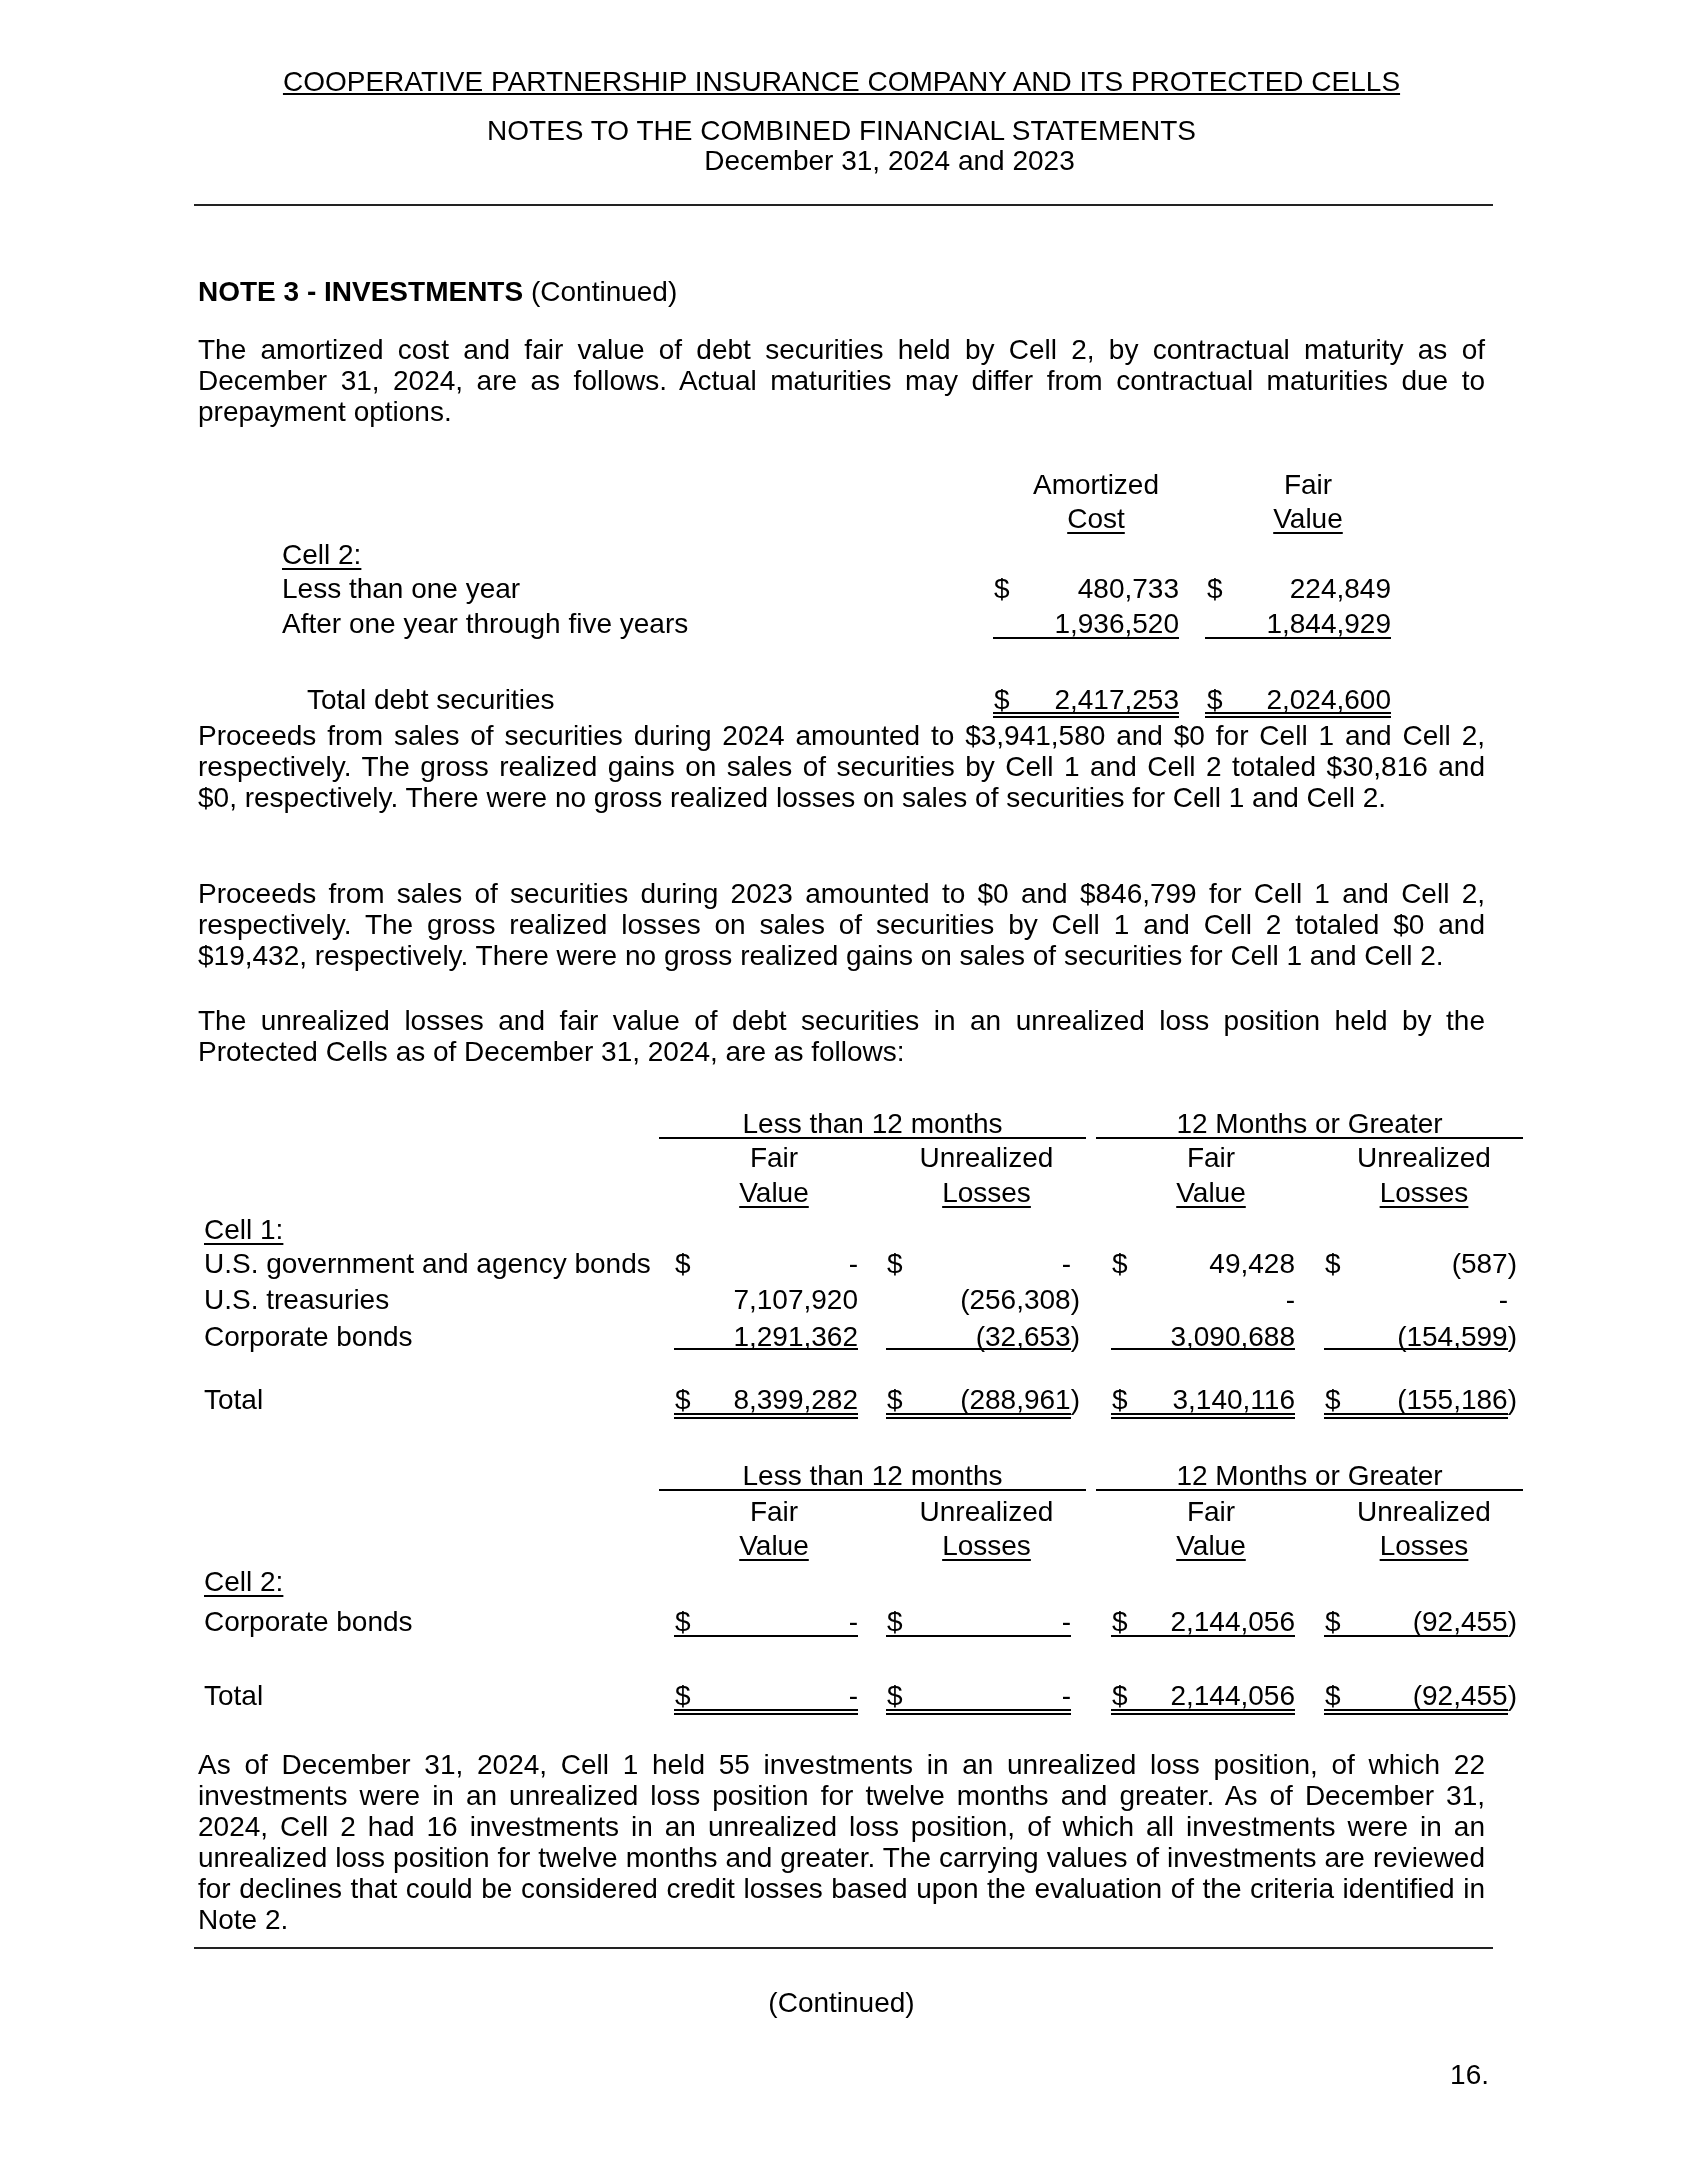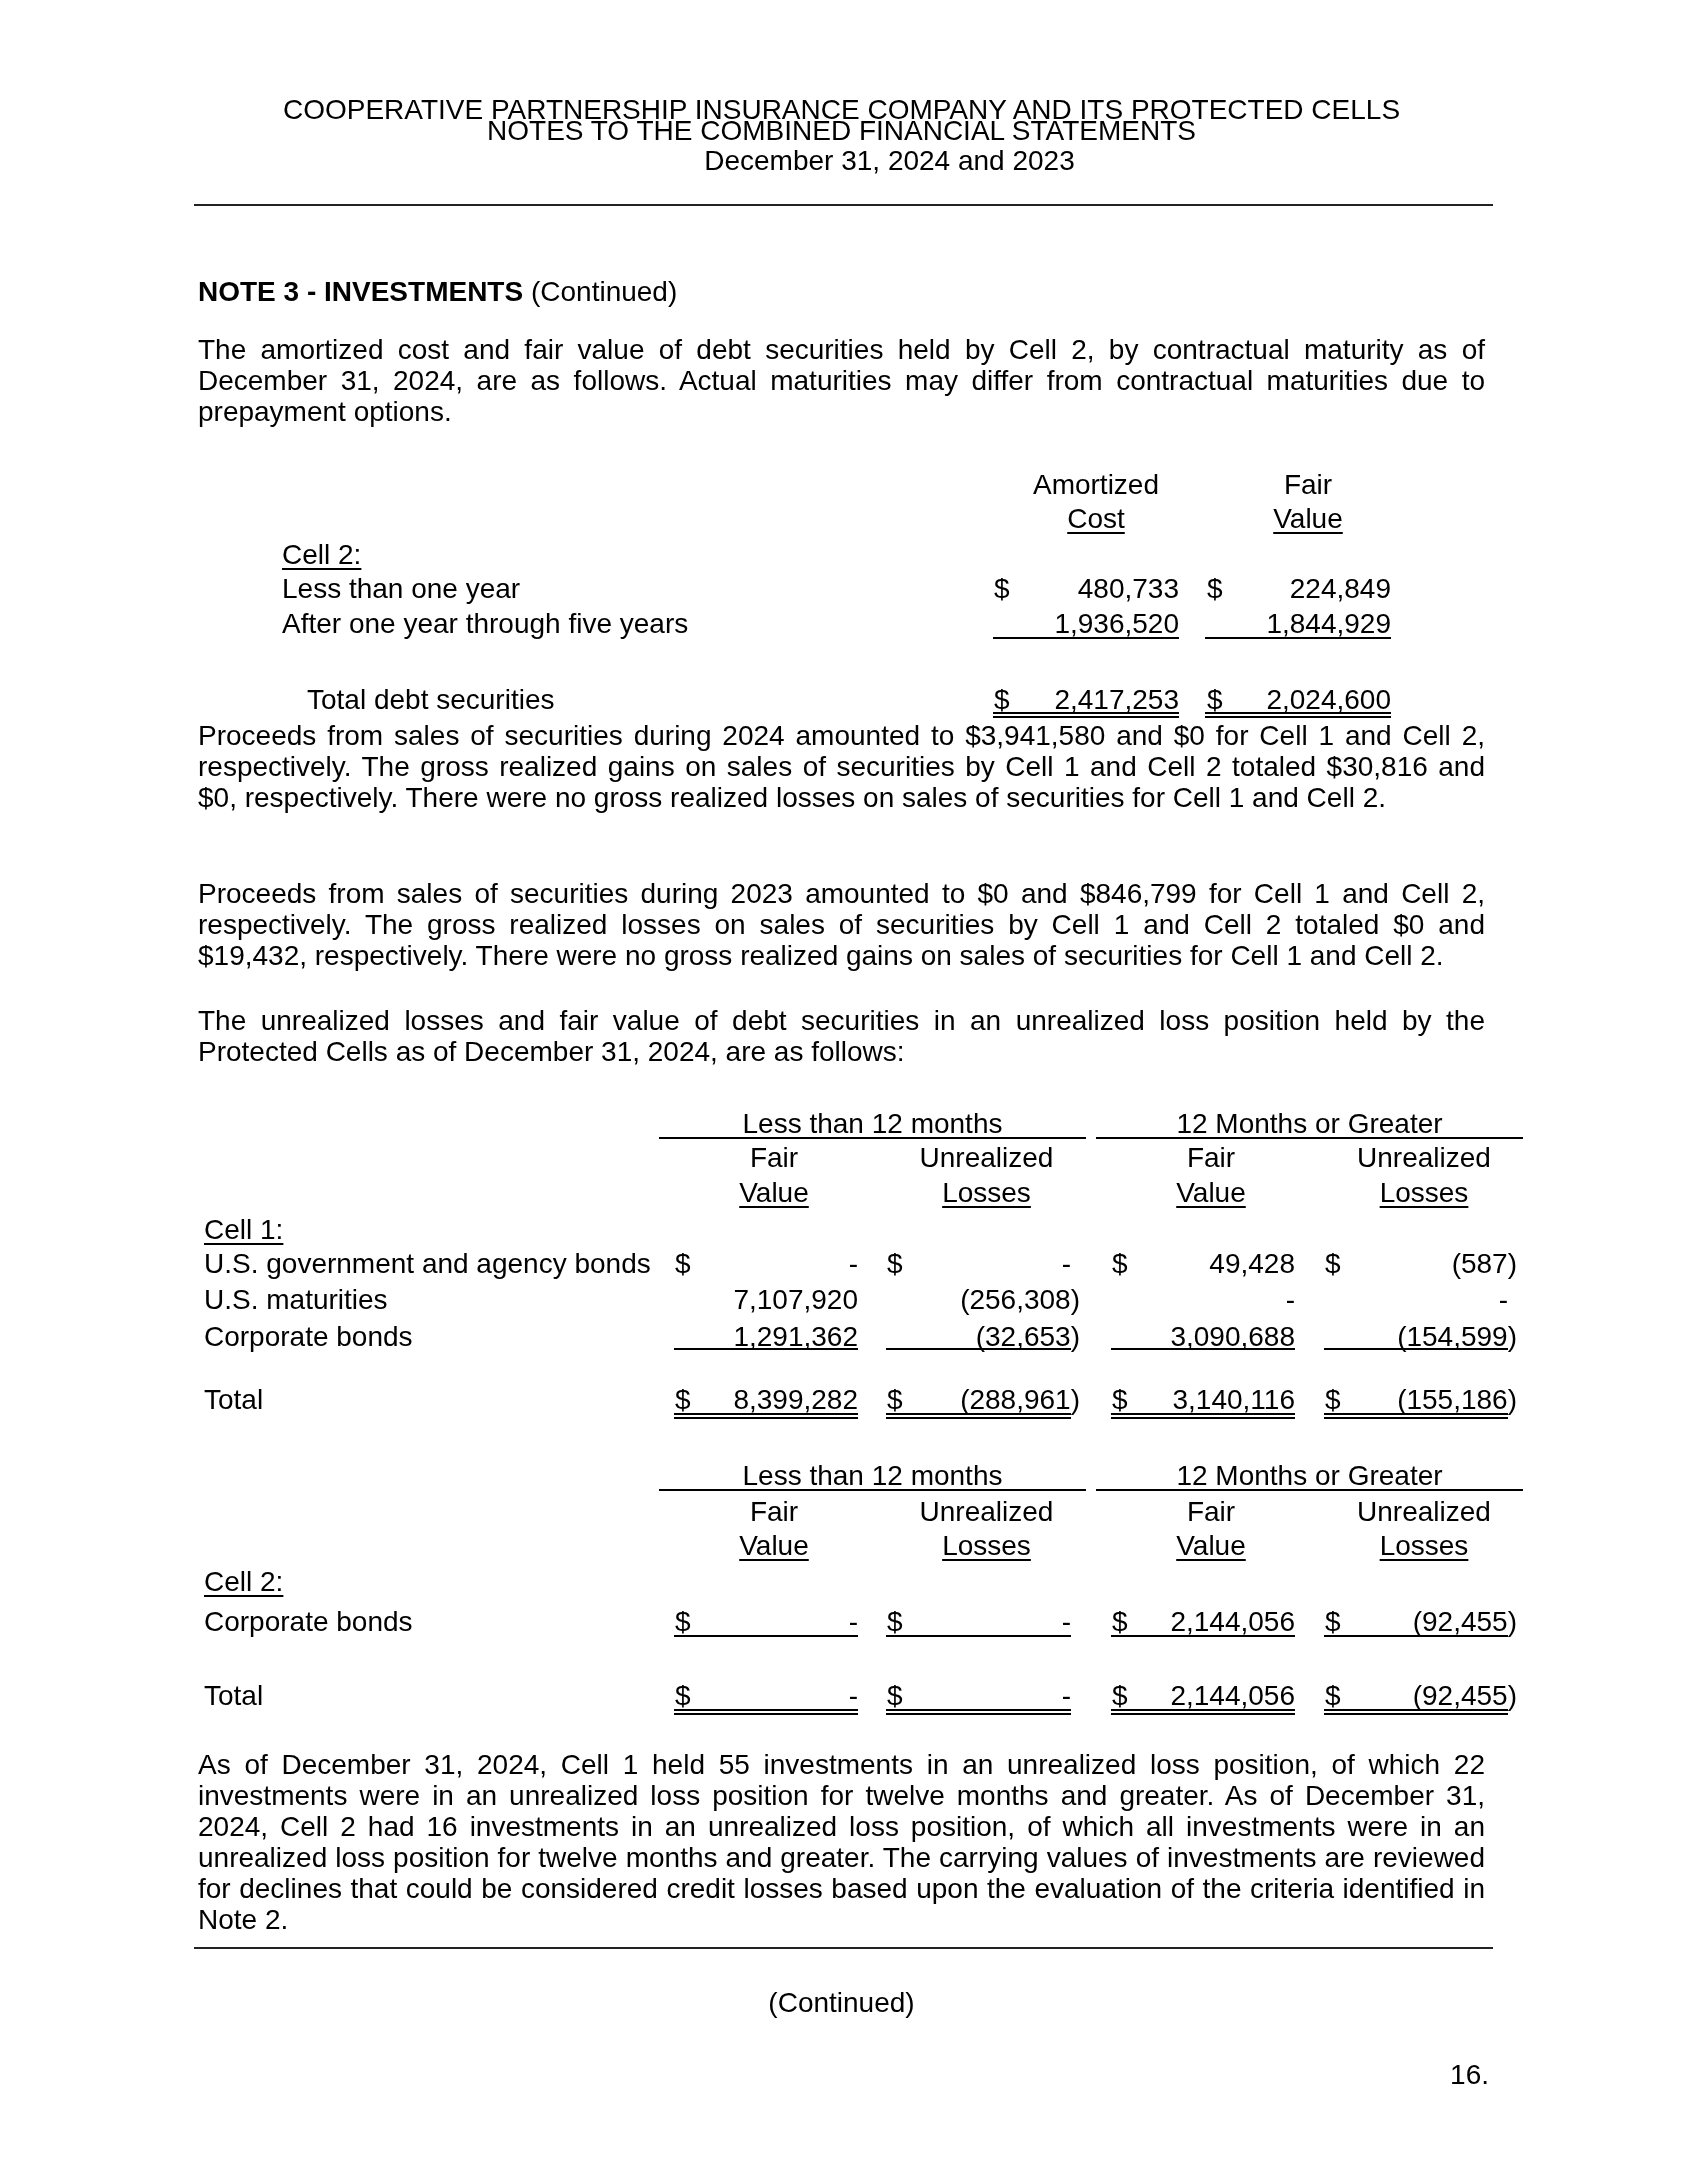--- a/index.html
+++ b/index.html
@@ -14,21 +14,21 @@
   .bold { font-weight:bold; }
   .num { position:absolute; text-align:right; white-space:nowrap; line-height:1; }
   .dollar { position:absolute; white-space:nowrap; line-height:1; }
   .single { position:absolute; height:2px; background:#000; }
   .double { position:absolute; height:6px; border-top:2px solid #000; border-bottom:2px solid #000; box-sizing:border-box; }
   .hdr { position:absolute; text-align:center; white-space:nowrap; line-height:1; }
 </style>
 </head>
 <body>
 
-<div class="abs center" style="top:96px;">COOPERATIVE PARTNERSHIP INSURANCE COMPANY AND ITS PROTECTED CELLS</div>
+<div class="abs center" style="top:68px;text-decoration:underline;">COOPERATIVE PARTNERSHIP INSURANCE COMPANY AND ITS PROTECTED CELLS</div>
 <div class="abs center" style="top:117px;">NOTES TO THE COMBINED FINANCIAL STATEMENTS</div>
 <div class="abs center" style="top:147px;margin-left:48px;">December 31, 2024 and 2023</div>
 <div class="hr" style="top:204px;"></div>
 
 <div class="abs" style="left:198px; top:278px;"><span class="bold">NOTE 3 - INVESTMENTS</span><span> (Continued)</span></div>
 
 <div class="para" style="top:334px;">The amortized cost and fair value of debt securities held by Cell 2, by contractual maturity as of December 31, 2024, are as follows.  Actual maturities may differ from contractual maturities due to prepayment options.</div>
 
 <div id="maturity">
     <div class="hdr" style="left: 993px; width: 206px; top: 471px;">Amortized</div>
@@ -75,21 +75,21 @@
     <div class="abs" style="left: 204px; top: 1216px;"><span class="u">Cell 1:</span></div>
     <div class="abs" style="left: 204px; top: 1250px;">U.S. government and agency bonds</div>
     <div class="dollar" style="left: 675px; top: 1250px;">$</div>
     <div class="num" style="left: 674px; width: 184px; top: 1250px;">-</div>
     <div class="dollar" style="left: 887px; top: 1250px;">$</div>
     <div class="num" style="left: 886px; width: 185px; top: 1250px;">-</div>
     <div class="dollar" style="left: 1112px; top: 1250px;">$</div>
     <div class="num" style="left: 1111px; width: 184px; top: 1250px;">49,428</div>
     <div class="dollar" style="left: 1325px; top: 1250px;">$</div>
     <div class="num" style="left: 1324px; width: 193px; top: 1250px;">(587)</div>
-    <div class="abs" style="left: 204px; top: 1286px;">U.S. maturities</div>
+    <div class="abs" style="left: 204px; top: 1286px;">U.S. treasuries</div>
     <div class="num" style="left: 674px; width: 184px; top: 1286px;">7,107,920</div>
     <div class="num" style="left: 886px; width: 194px; top: 1286px;">(256,308)</div>
     <div class="num" style="left: 1111px; width: 184px; top: 1286px;">-</div>
     <div class="num" style="left: 1324px; width: 184px; top: 1286px;">-</div>
     <div class="abs" style="left: 204px; top: 1323px;">Corporate bonds</div>
     <div class="num" style="left: 674px; width: 184px; top: 1323px;">1,291,362</div>
     <div class="num" style="left: 886px; width: 194px; top: 1323px;">(32,653)</div>
     <div class="num" style="left: 1111px; width: 184px; top: 1323px;">3,090,688</div>
     <div class="num" style="left: 1324px; width: 193px; top: 1323px;">(154,599)</div>
     <div class="single" style="left: 674px; width: 184px; top: 1348px;"></div>

